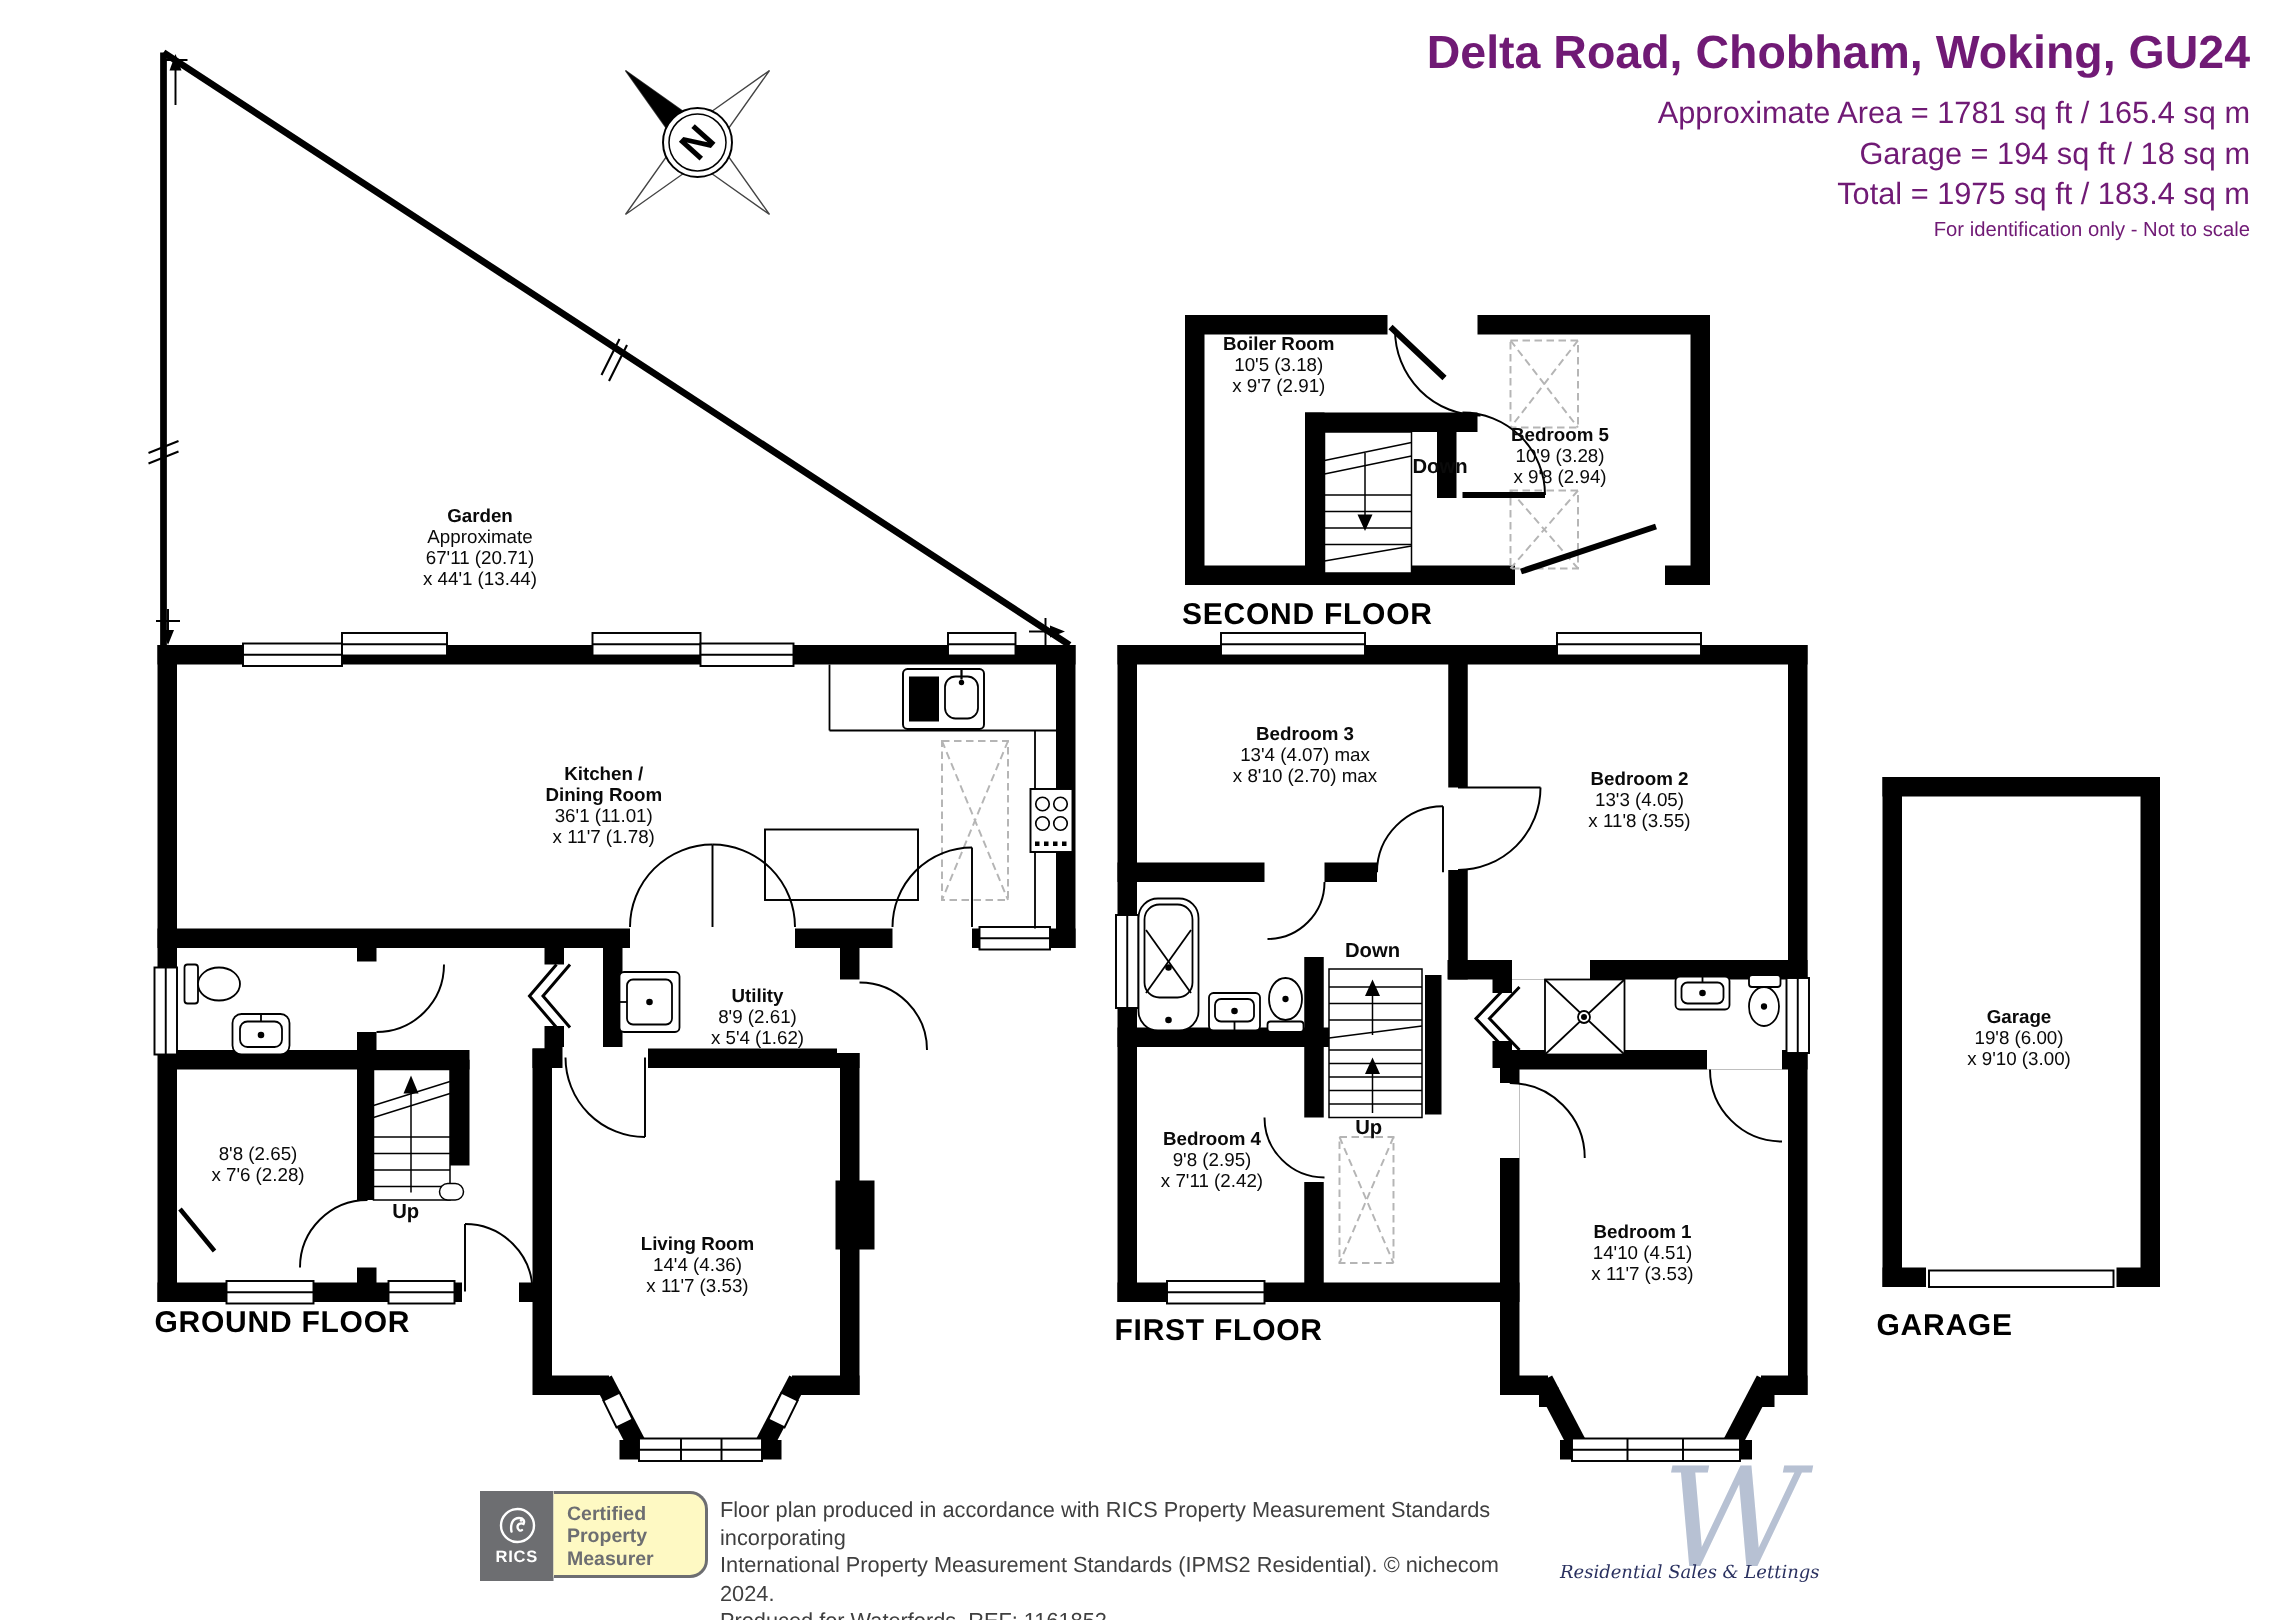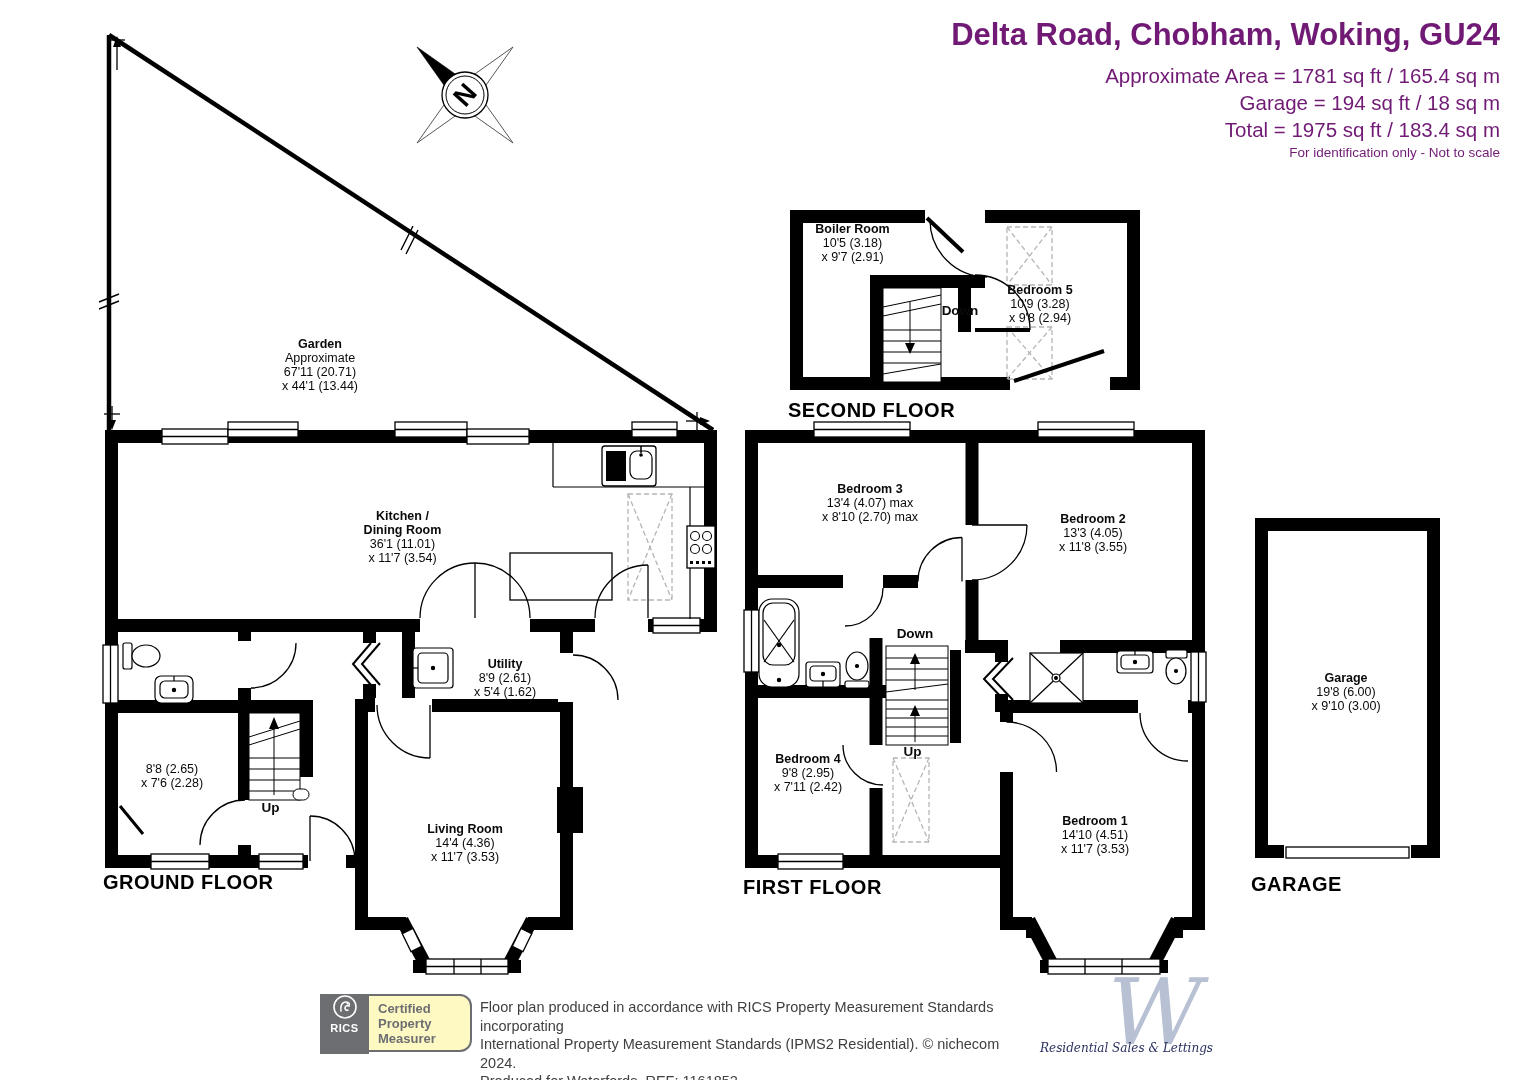--- a/index.html
+++ b/index.html
@@ -13,21 +13,21 @@
   .dir{position:absolute;font-weight:bold;font-size:13.5px;color:#0a0a0a;z-index:5;text-align:center;}
   
   .fl{position:absolute;font-weight:bold;font-size:20px;letter-spacing:.5px;color:#000;z-index:5;}
   
   .hdr{position:absolute;right:27px;top:18px;text-align:right;color:#701a75;z-index:5;}
   .hdr .t{font-size:31px;font-weight:bold;line-height:34px;}
   .hdr .a{font-size:20.5px;line-height:27px;}
   .hdr .d{font-size:13.5px;line-height:20px;}
   
   .rics{position:absolute;left:320px;top:994px;height:60px;display:flex;z-index:5;}
-  .rics .sq{width:49px;height:60px;background:#6d6e71;display:flex;flex-direction:column;align-items:center;justify-content:flex-start;}
+  .rics .sq{width:49px;height:60px;background:#6d6e71;display:flex;flex-direction:column;align-items:center;justify-content:center;}
   .rics .sq .brand{color:#fff;font-weight:bold;font-size:11px;letter-spacing:.5px;margin-top:2px;}
   .rics .box{width:92px;height:54px;border:2px solid #6d6e71;border-left:none;border-radius:0 12px 12px 0;
              background:#fef9c3;color:#6d6e71;font-weight:bold;font-size:13px;line-height:15px;
              display:flex;flex-direction:column;justify-content:center;padding-left:9px;}
   .ftxt{position:absolute;left:480px;top:998px;width:545px;color:#3f3f3f;font-size:14.5px;line-height:18.5px;z-index:5;}
   .wf{position:absolute;left:1020px;top:975px;width:210px;height:100px;z-index:5;}
   .wf .w{position:absolute;left:88px;top:-8px;font-family:"DejaVu Serif",serif;font-style:italic;
          font-size:92px;color:#b7c1d3;line-height:92px;}
   .wf .name{position:absolute;left:8px;top:24px;font-family:"DejaVu Serif",serif;font-style:italic;font-weight:600;
             font-size:35px;color:#242a5c;}
@@ -414,21 +414,21 @@
     <div class="b">Garden</div>
     <div>Approximate</div>
     <div>67'11 (20.71)</div>
     <div>x 44'1 (13.44)</div>
   </div>
 
   <div class="rl" style="left:310px;top:509px;width:185px">
     <div class="b">Kitchen /</div>
     <div class="b">Dining Room</div>
     <div>36'1 (11.01)</div>
-    <div>x 11'7 (3.54)</div>
+    <div>x 11'7 (1.78)</div>
   </div>
 
   <div class="rl" style="left:425px;top:657px;width:160px">
     <div class="b">Utility</div>
     <div>8'9 (2.61)</div>
     <div>x 5'4 (1.62)</div>
   </div>
 
   <div class="rl" style="left:92px;top:762px;width:160px">
     <div>8'8 (2.65)</div>

